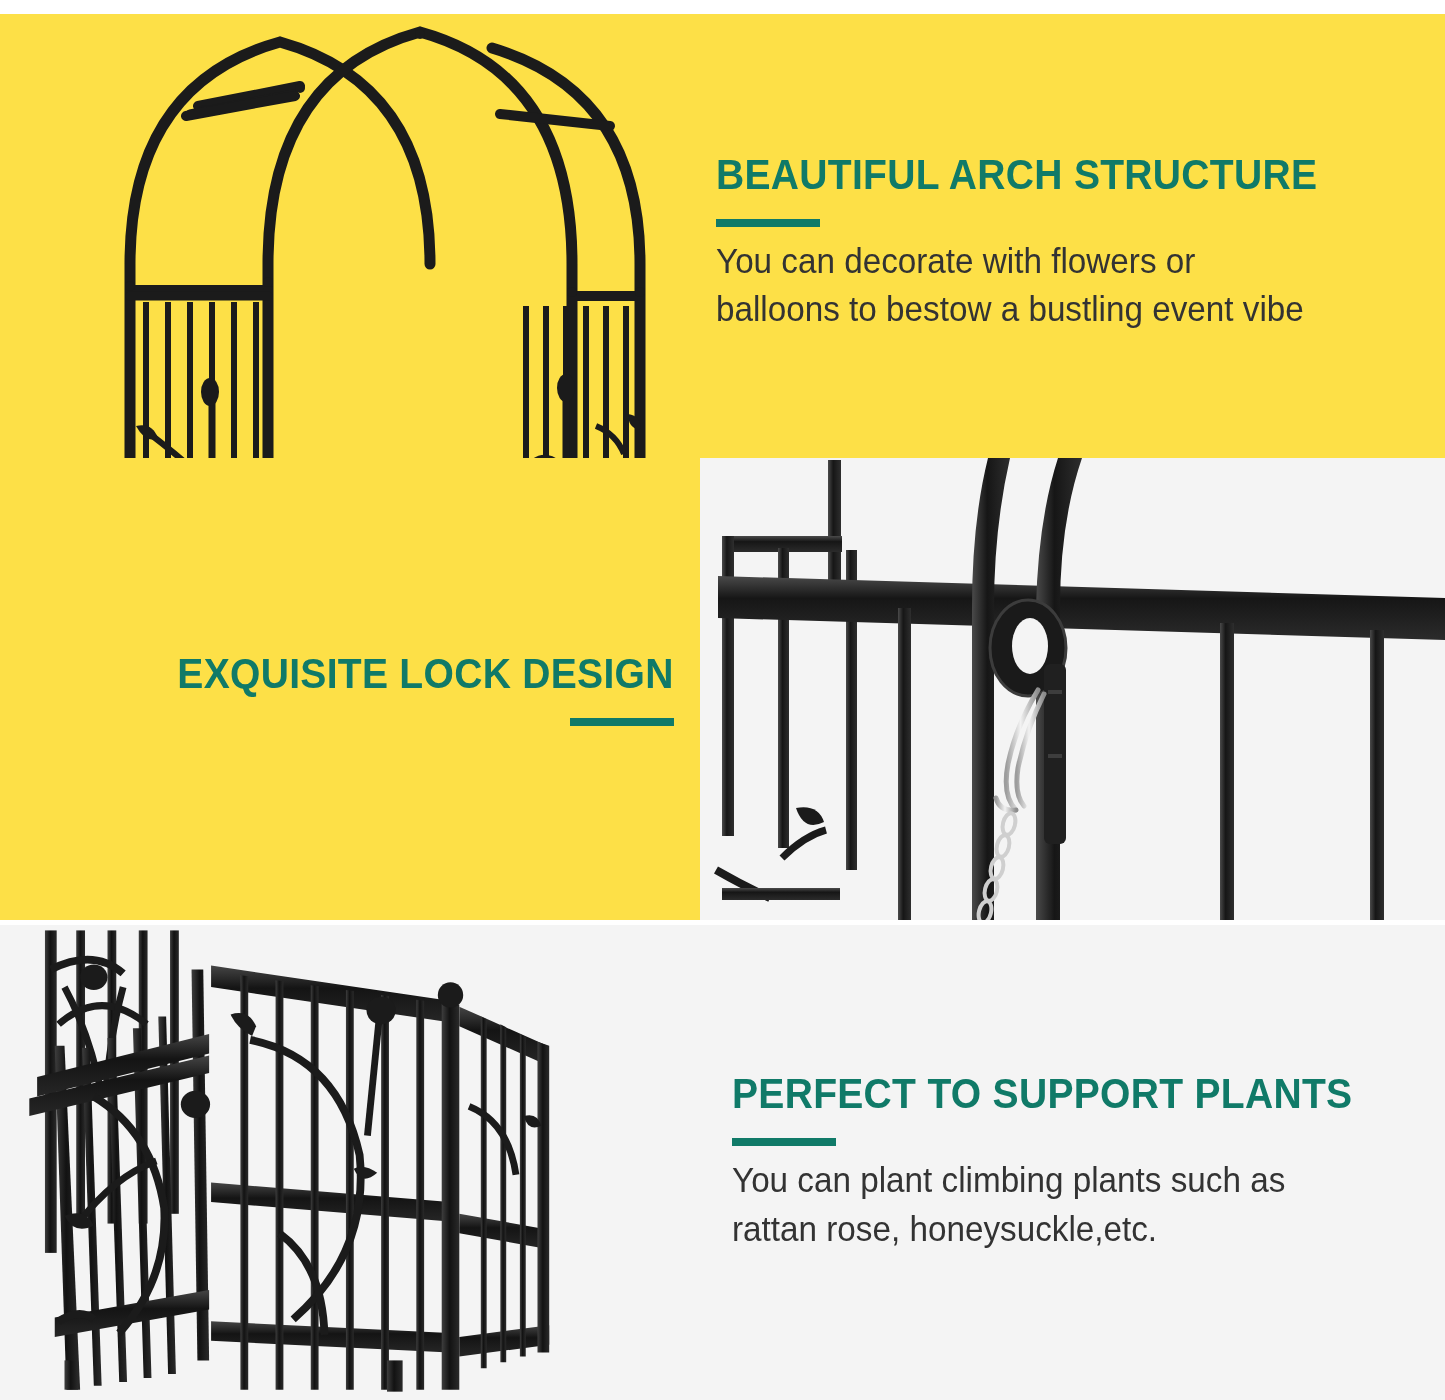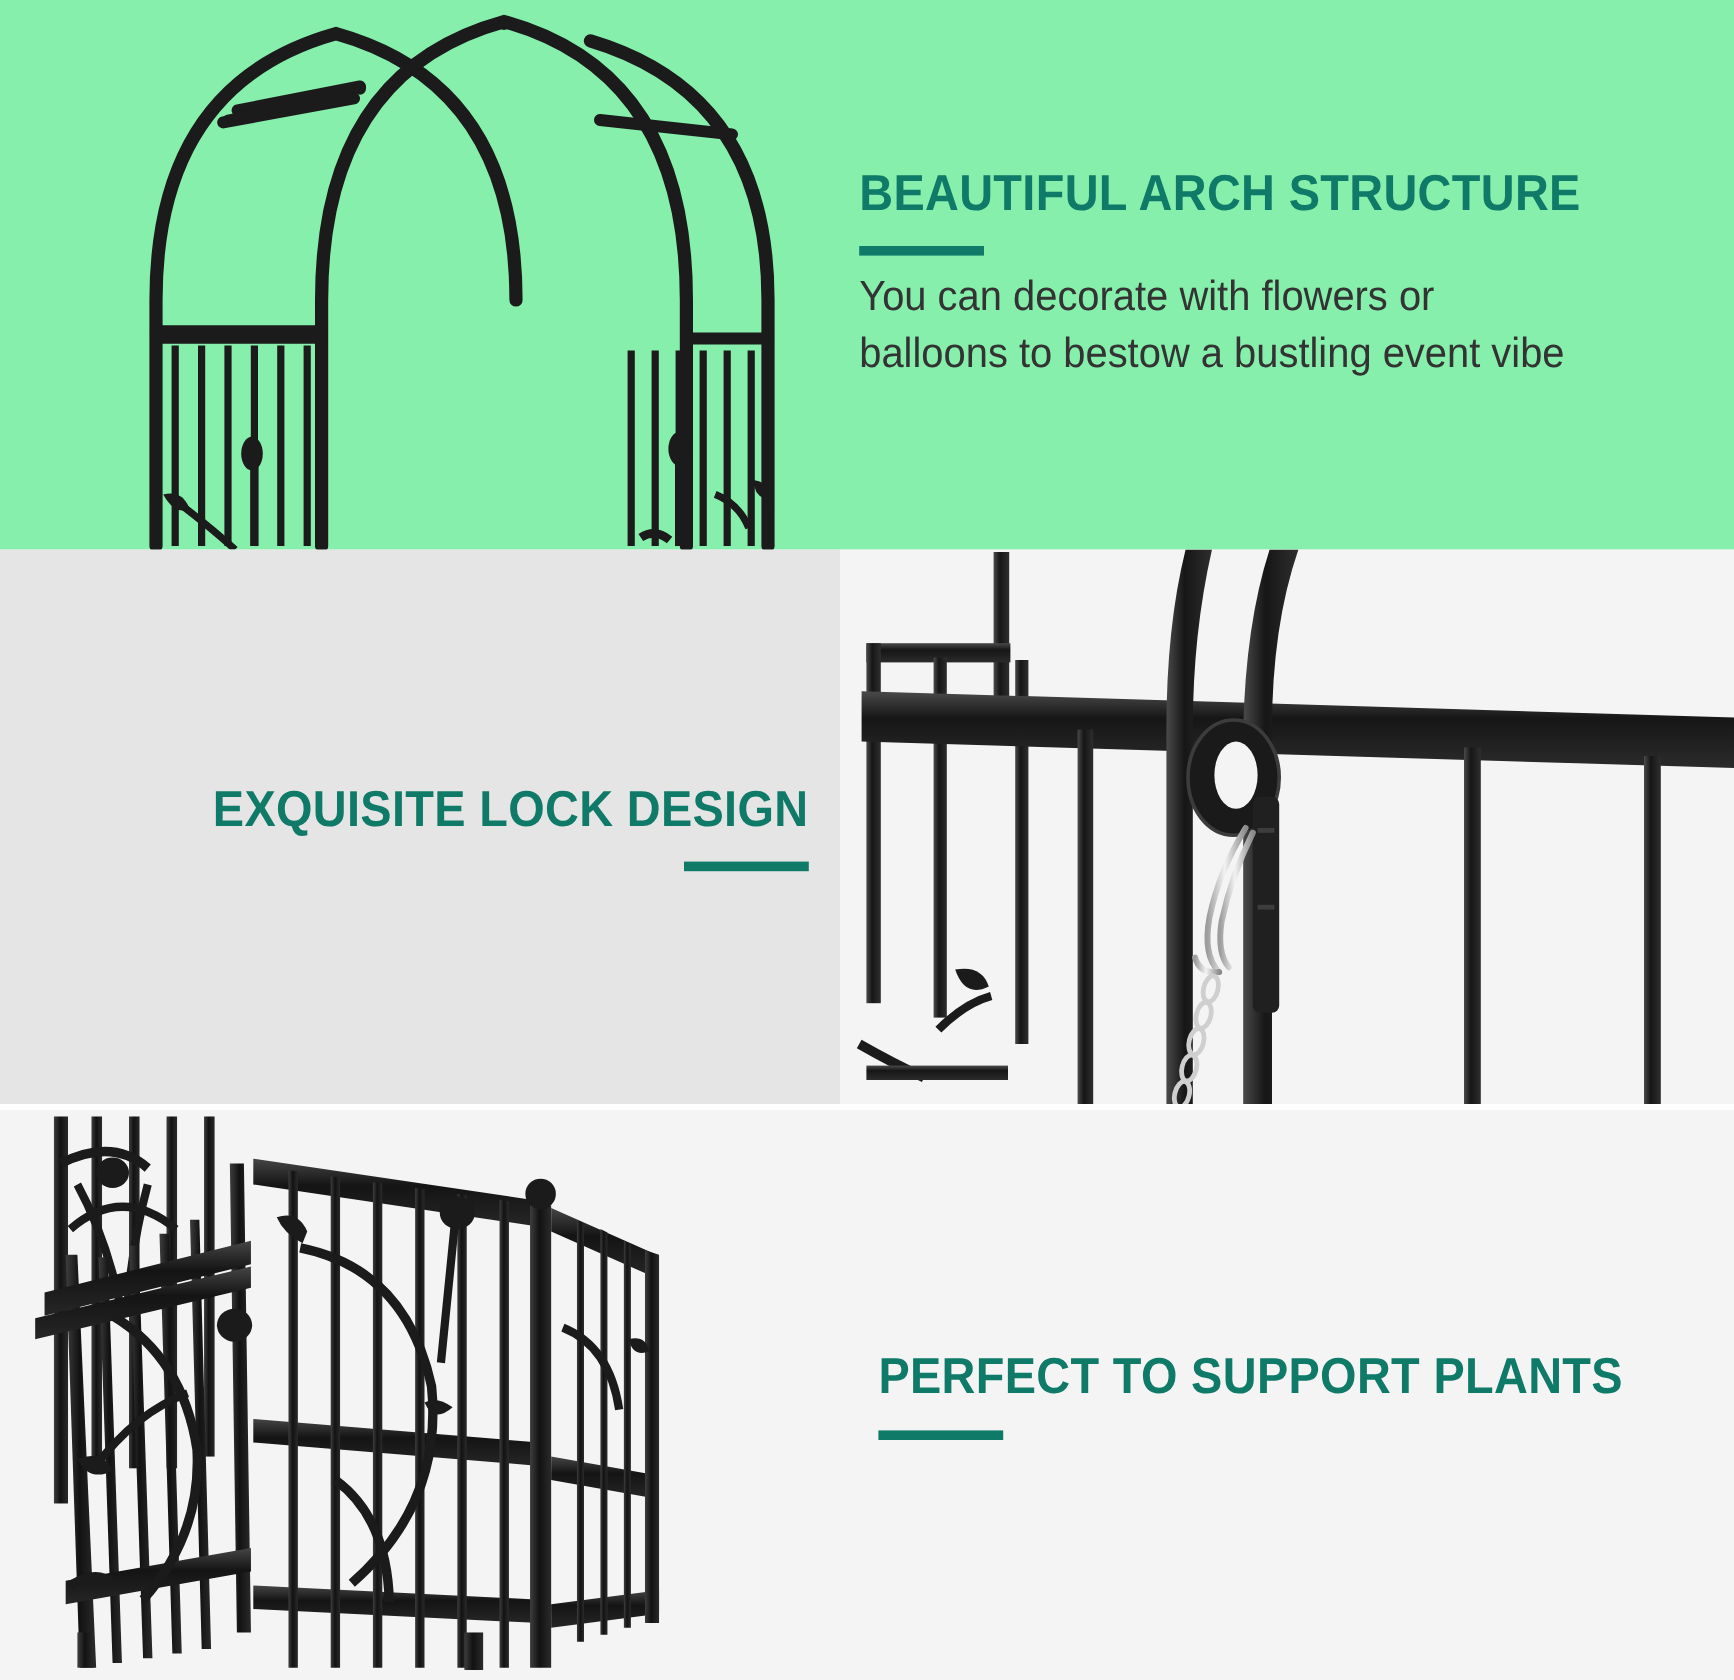--- a/index.html
+++ b/index.html
@@ -4,22 +4,22 @@
 <style>
   * { margin:0; padding:0; box-sizing:border-box; }
   html,body { background:#fff; }
   body {
     width:1445px; height:1400px; position:relative; overflow:hidden;
     font-family:"Liberation Sans", sans-serif;
   }
 
   
   .panel { position:absolute; left:0; width:1445px; display:flex; }
-  #panel-1 { top:0;    height:458px; background:#86efac; }
-  #panel-2 { top:458px; height:462px; background:#e5e5e5; }
+  #panel-1 { top:14px;    height:458px; background:#fde047; }
+  #panel-2 { top:458px; height:462px; background:#fde047; }
   #panel-3 { top:925px; height:475px; background:#f4f4f4;gap:32px; }
   .divider { position:absolute; left:0; width:1445px; height:5px; background:#ffffff; }
   #divider-2-3 { top:920px; }
 
   
   .textblock { display:flex; flex-direction:column; justify-content:center; }
   .heading {
     color:#107a68;
     font-weight:bold;
     font-size:42px;
@@ -327,14 +327,18 @@
       <g>
         <rect x="66" y="440" width="14" height="30" fill="url(#v2)"></rect>
         <rect x="396" y="440" width="16" height="32" fill="url(#v2)"></rect>
       </g>
     </svg>
   </div>
 
   <div class="textblock align-left">
     <h2 class="heading align-left">PERFECT TO SUPPORT PLANTS</h2>
     <div class="rule"></div>
+    <p class="body align-left">
+      <span class="line">You can plant climbing plants such as</span>
+      <span class="line">rattan rose, honeysuckle,etc.</span>
+    </p>
   </div>
 </section>
 
 </body></html>

